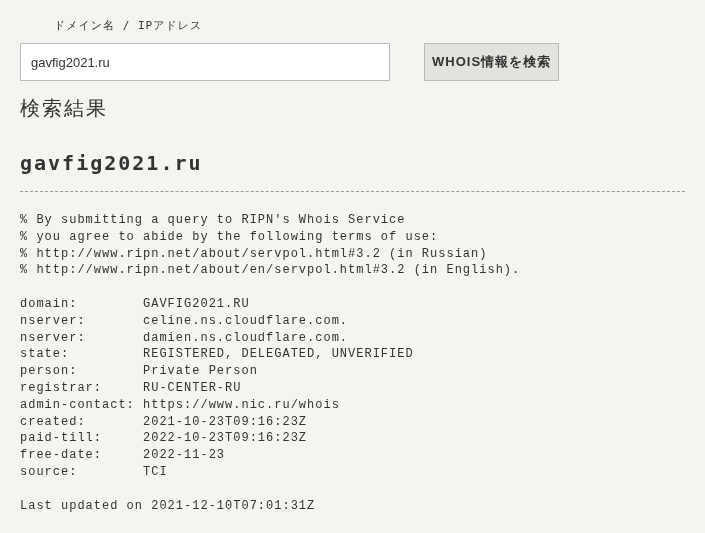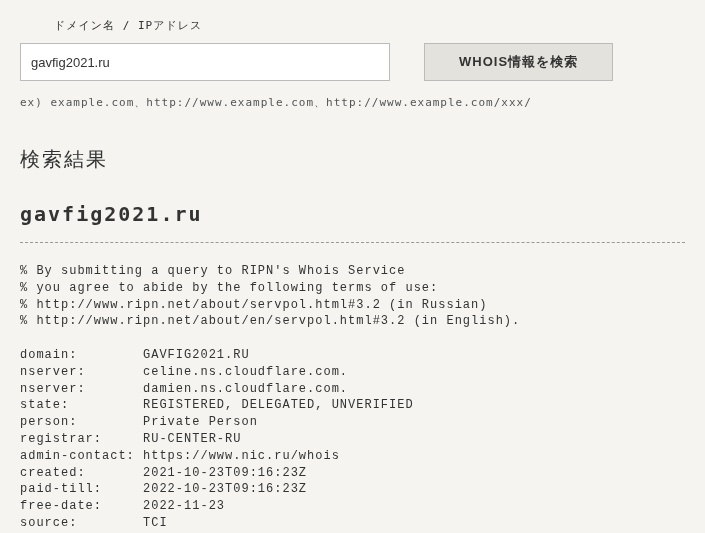--- a/index.html
+++ b/index.html
@@ -34,21 +34,21 @@
       height: 38px;
       border: 1px solid #bbb;
       background: #fff;
       padding: 0 10px;
       font-size: 13px;
       color: #333;
       outline: none;
     }
     .search-btn {
       height: 38px;
-      padding: 0 34px;
+      padding: 0 7px;
       border: 1px solid #bbb;
       background: #e4e2dd;
       font-size: 13px;
       font-weight: bold;
       letter-spacing: 1px;
       color: #333;
       cursor: pointer;
     }
     .example {
       font-size: 11px;
@@ -88,21 +88,20 @@
   </style>
 </head>
 <body>
 
 <div class="page">
   <div class="label-row">ドメイン名 / IPアドレス</div>
   <div class="controls">
     <input type="text" class="domain-input" value="gavfig2021.ru" style="">
     <button class="search-btn">WHOIS情報を検索</button>
   </div>
-  <div class="example">ex)   example.com、http://www.example.com、http://www.example.com/xxx/</div>
 
   <div class="result-heading">検索結果</div>
   <div class="result-domain">gavfig2021.ru</div>
   <hr class="separator">
   <div class="whois-block">% By submitting a query to RIPN's Whois Service
 % you agree to abide by the following terms of use:
 % http://www.ripn.net/about/servpol.html#3.2 (in Russian)
 % http://www.ripn.net/about/en/servpol.html#3.2 (in English).
 
 domain:        GAVFIG2021.RU

